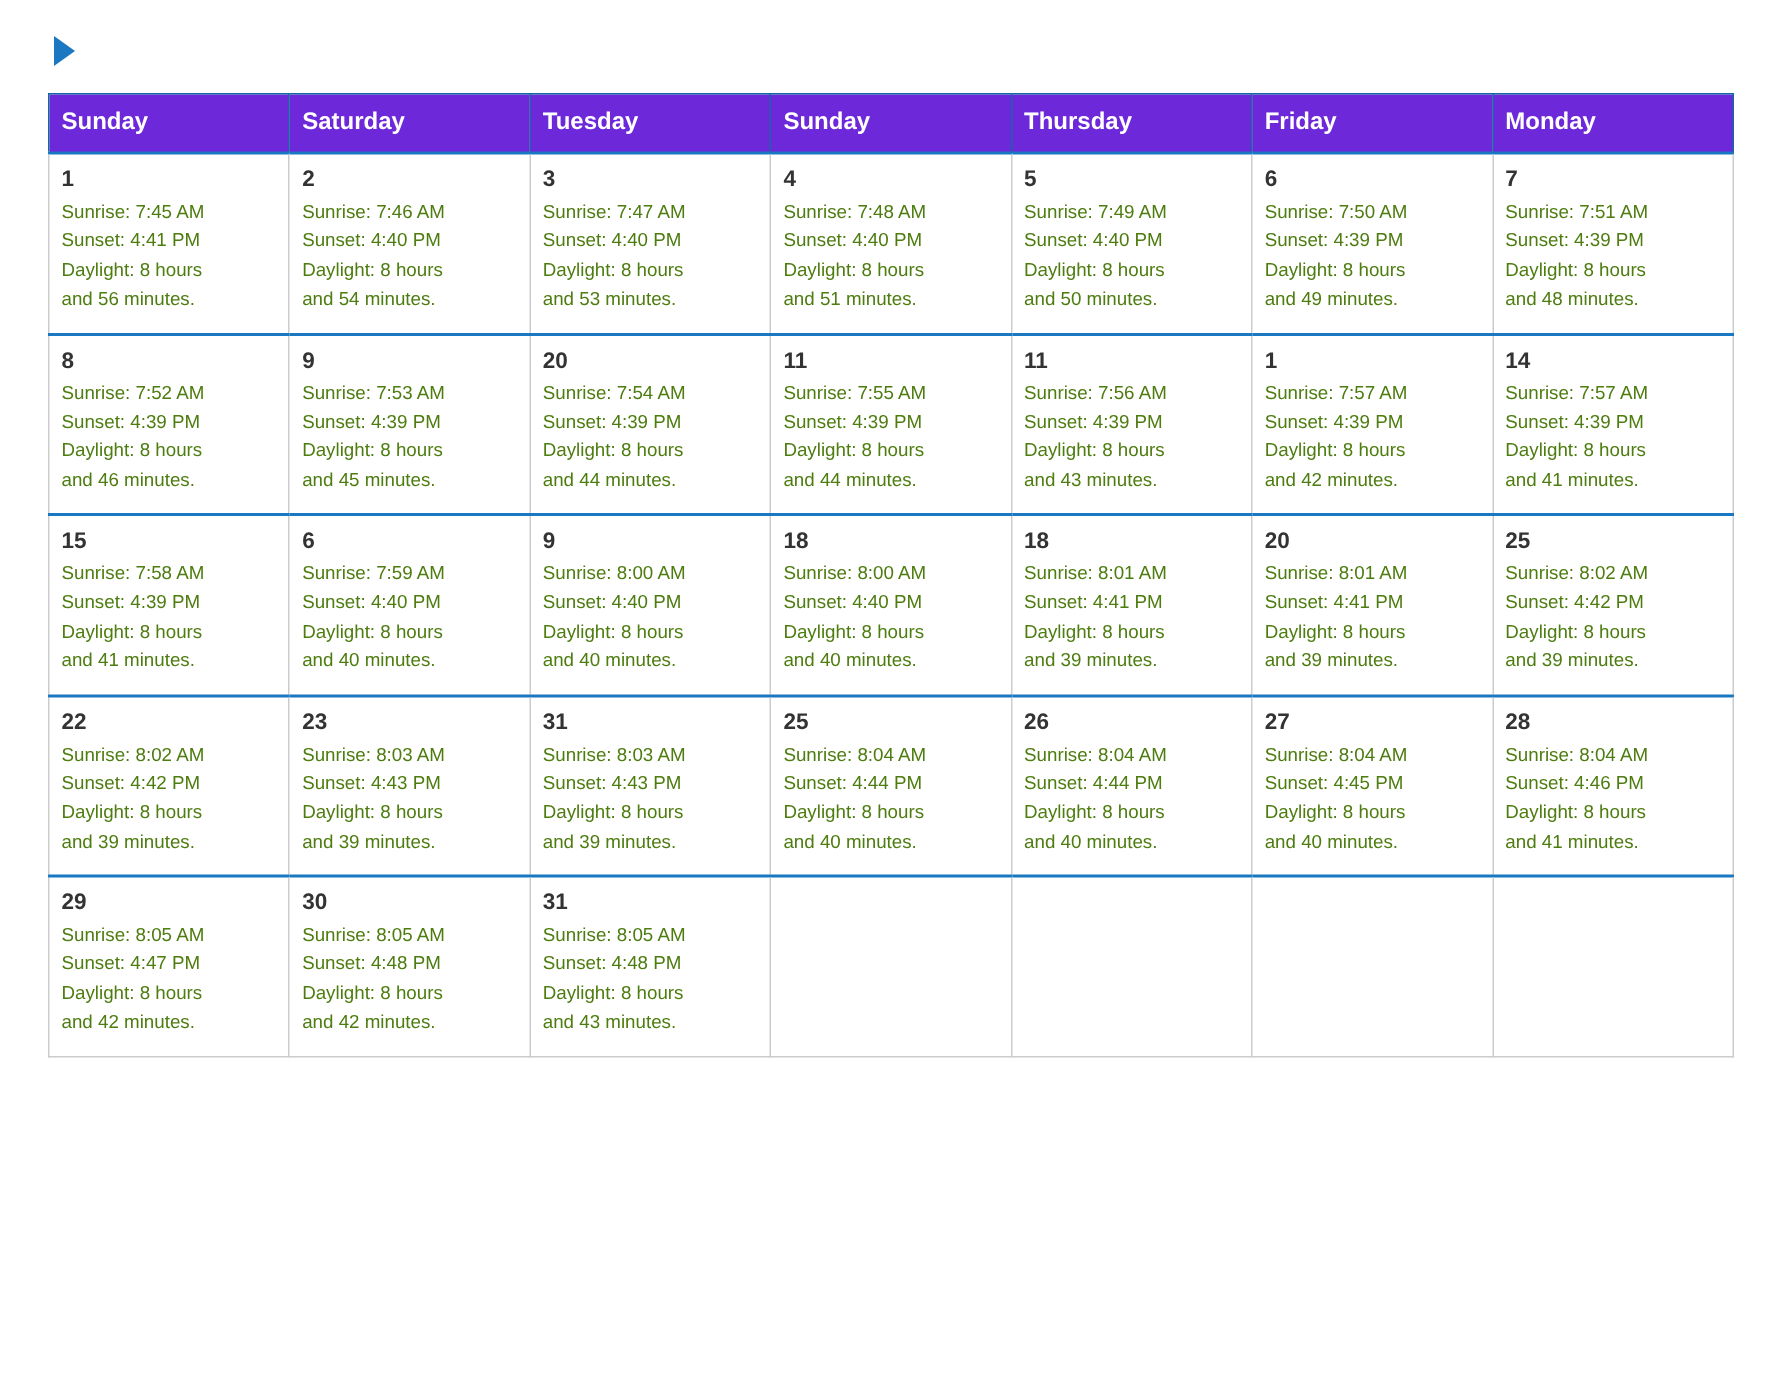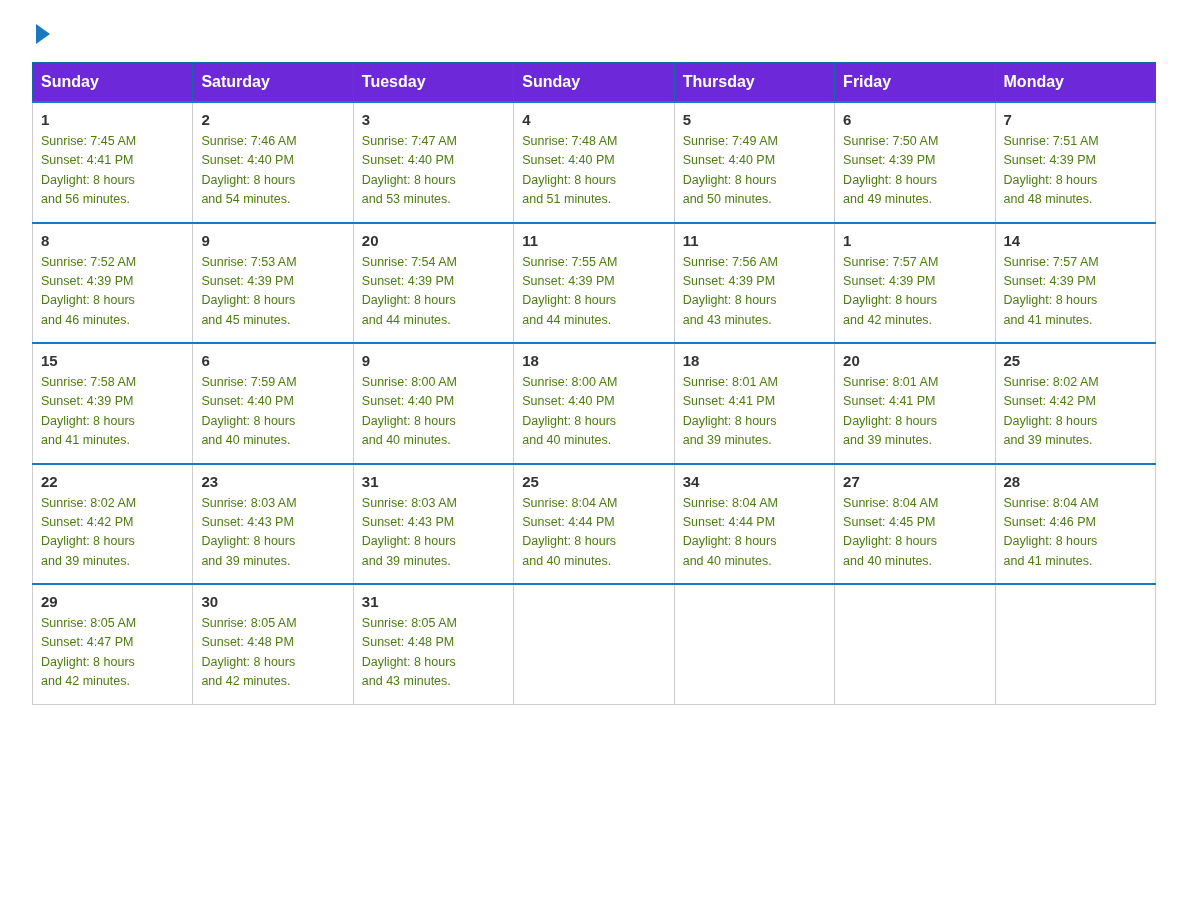--- a/index.html
+++ b/index.html
@@ -231,21 +231,21 @@
         </td>
         <td>
           <div class="day-number">31</div>
           <div class="day-info">Sunrise: 8:03 AM<br>Sunset: 4:43 PM<br>Daylight: 8 hours<br>and 39 minutes.</div>
         </td>
         <td>
           <div class="day-number">25</div>
           <div class="day-info">Sunrise: 8:04 AM<br>Sunset: 4:44 PM<br>Daylight: 8 hours<br>and 40 minutes.</div>
         </td>
         <td>
-          <div class="day-number">34</div>
+          <div class="day-number">26</div>
           <div class="day-info">Sunrise: 8:04 AM<br>Sunset: 4:44 PM<br>Daylight: 8 hours<br>and 40 minutes.</div>
         </td>
         <td>
           <div class="day-number">27</div>
           <div class="day-info">Sunrise: 8:04 AM<br>Sunset: 4:45 PM<br>Daylight: 8 hours<br>and 40 minutes.</div>
         </td>
         <td>
           <div class="day-number">28</div>
           <div class="day-info">Sunrise: 8:04 AM<br>Sunset: 4:46 PM<br>Daylight: 8 hours<br>and 41 minutes.</div>
         </td>

